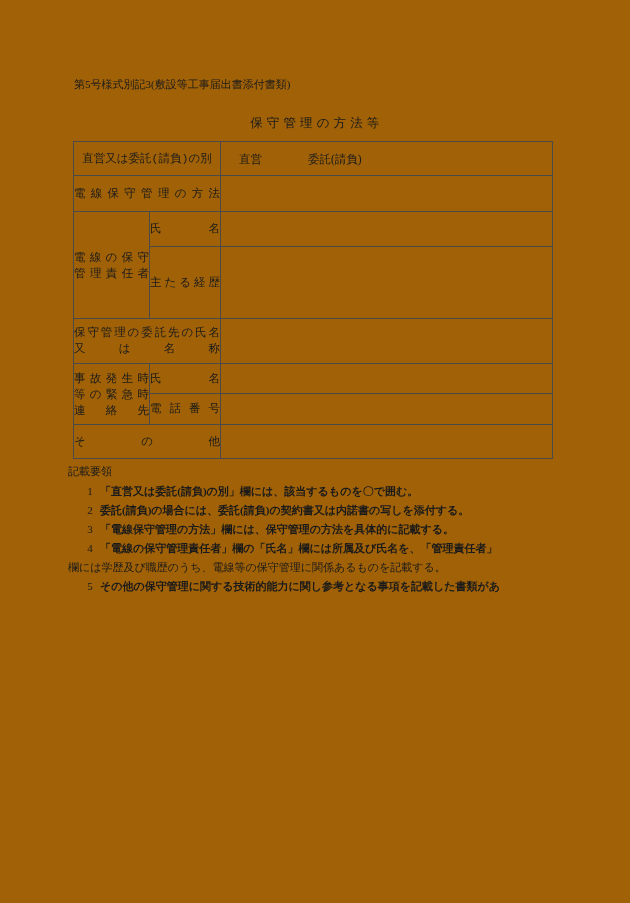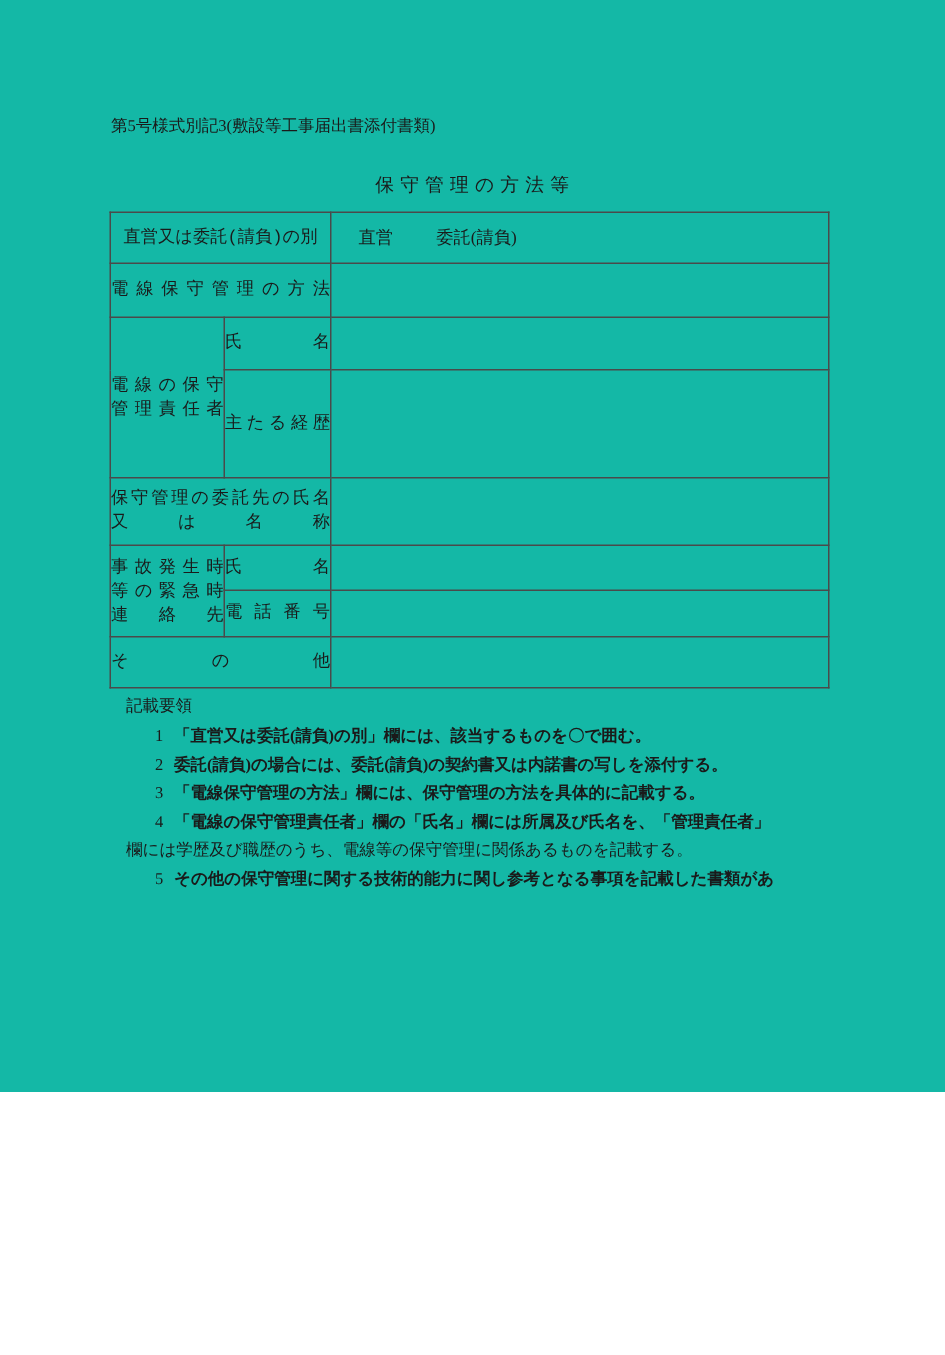--- a/index.html
+++ b/index.html
@@ -15,22 +15,22 @@
     font-family: "Liberation Serif", "DejaVu Serif", serif;
     color: #1a1a1a;
     -webkit-font-smoothing: antialiased;
   }
 
   .page {
     position: absolute;
     left: 0;
     top: 0;
     width: 630px;
-    height: 728px;
-    background: #14b8a6;
+    height: 903px;
+    background: #a16207;
     overflow: hidden;
   }
 
   
   .form-no {
     position: absolute;
     left: 74px;
     top: 77px;
     font-size: 11px;
     line-height: 14px;
@@ -91,26 +91,26 @@
     text-align-last: justify;
     text-justify: inter-character;
   }
   .val {
     padding: 0 6px;
   }
   .val-inline {
     font-size: 11.5px;
   }
   .opt-a { display: inline-block; margin-left: 18px; }
-  .opt-b { display: inline-block; margin-left: 26px; }
+  .opt-b { display: inline-block; margin-left: 43px; }
 
   
   .notes {
     position: absolute;
-    left: 84px;
+    left: 68px;
     top: 462px;
     width: 480px;
     font-size: 11px;
     line-height: 19px;
   }
   .notes-title {
     margin: 0 0 1px 0;
   }
   .note-row {
     display: flex;

